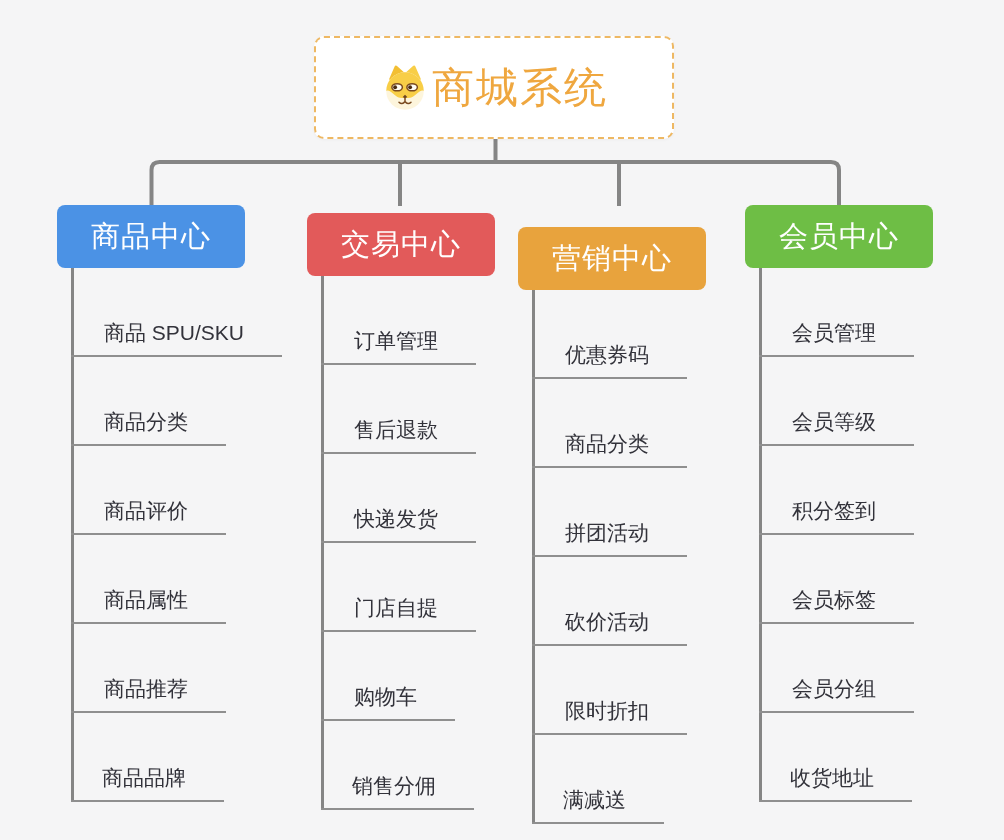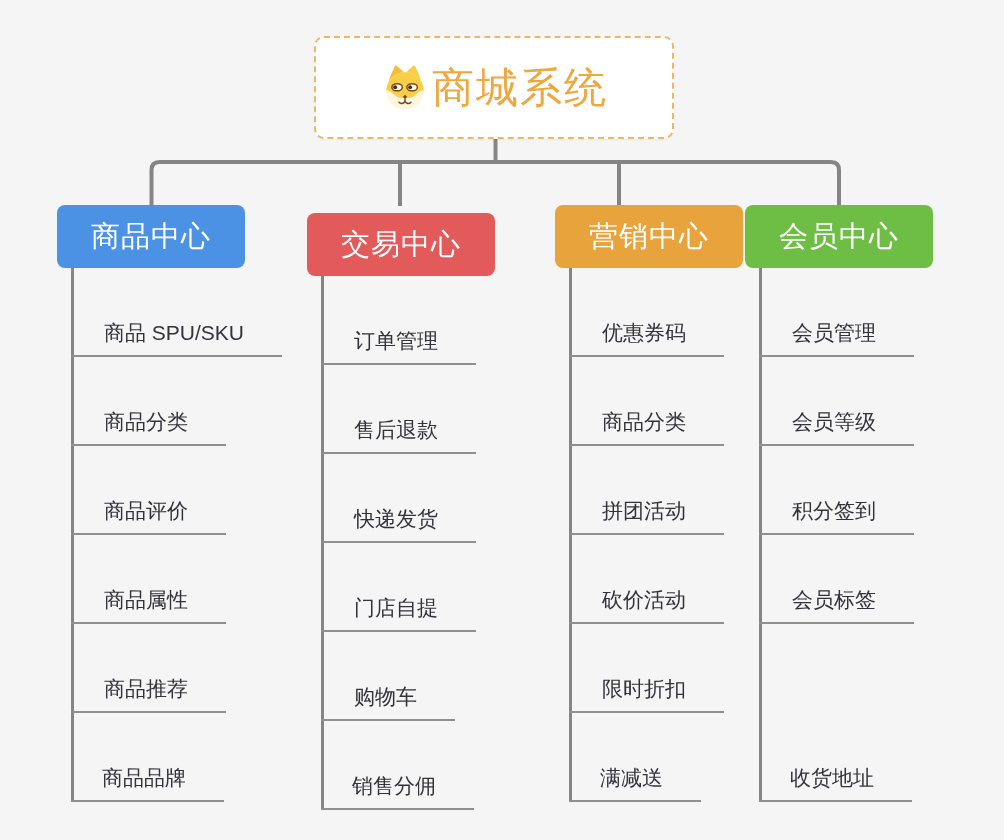--- a/index.html
+++ b/index.html
@@ -49,21 +49,21 @@
     color:var(--title);
     font-size:42px;
     letter-spacing:2px;
     white-space:nowrap;
   }
   .doge{width:50px;height:48px;flex:0 0 auto;}
   
   .branch{position:absolute;top:205px;width:260px;}
   .b0{left:57px;}
   .b1{left:307px;margin-top:8px;}
-  .b2{left:555px;}
+  .b2{left:518px;margin-top:22px;}
   .b3{left:745px;border-radius:10px;}
   .branch-header{
     position:relative;
     width:188px;height:63px;
     border-radius:8px;
     display:flex;align-items:center;justify-content:center;
     color:var(--node_text);
     font-size:29px;
     letter-spacing:1px;
     white-space:nowrap;
@@ -149,16 +149,17 @@
     <div class="item r6">满减送</div>
   </div>
 
   <div class="branch b3">
     <div class="branch-header" style="background-color: rgb(110, 190, 69);">会员中心</div>
     <div class="spine"></div>
     <div class="item r1">会员管理</div>
     <div class="item r2">会员等级</div>
     <div class="item r3">积分签到</div>
     <div class="item r4">会员标签</div>
+    <div class="item r5">会员分组</div>
     <div class="item r6">收货地址</div>
   </div>
 
 </div>
 
 </body></html>

